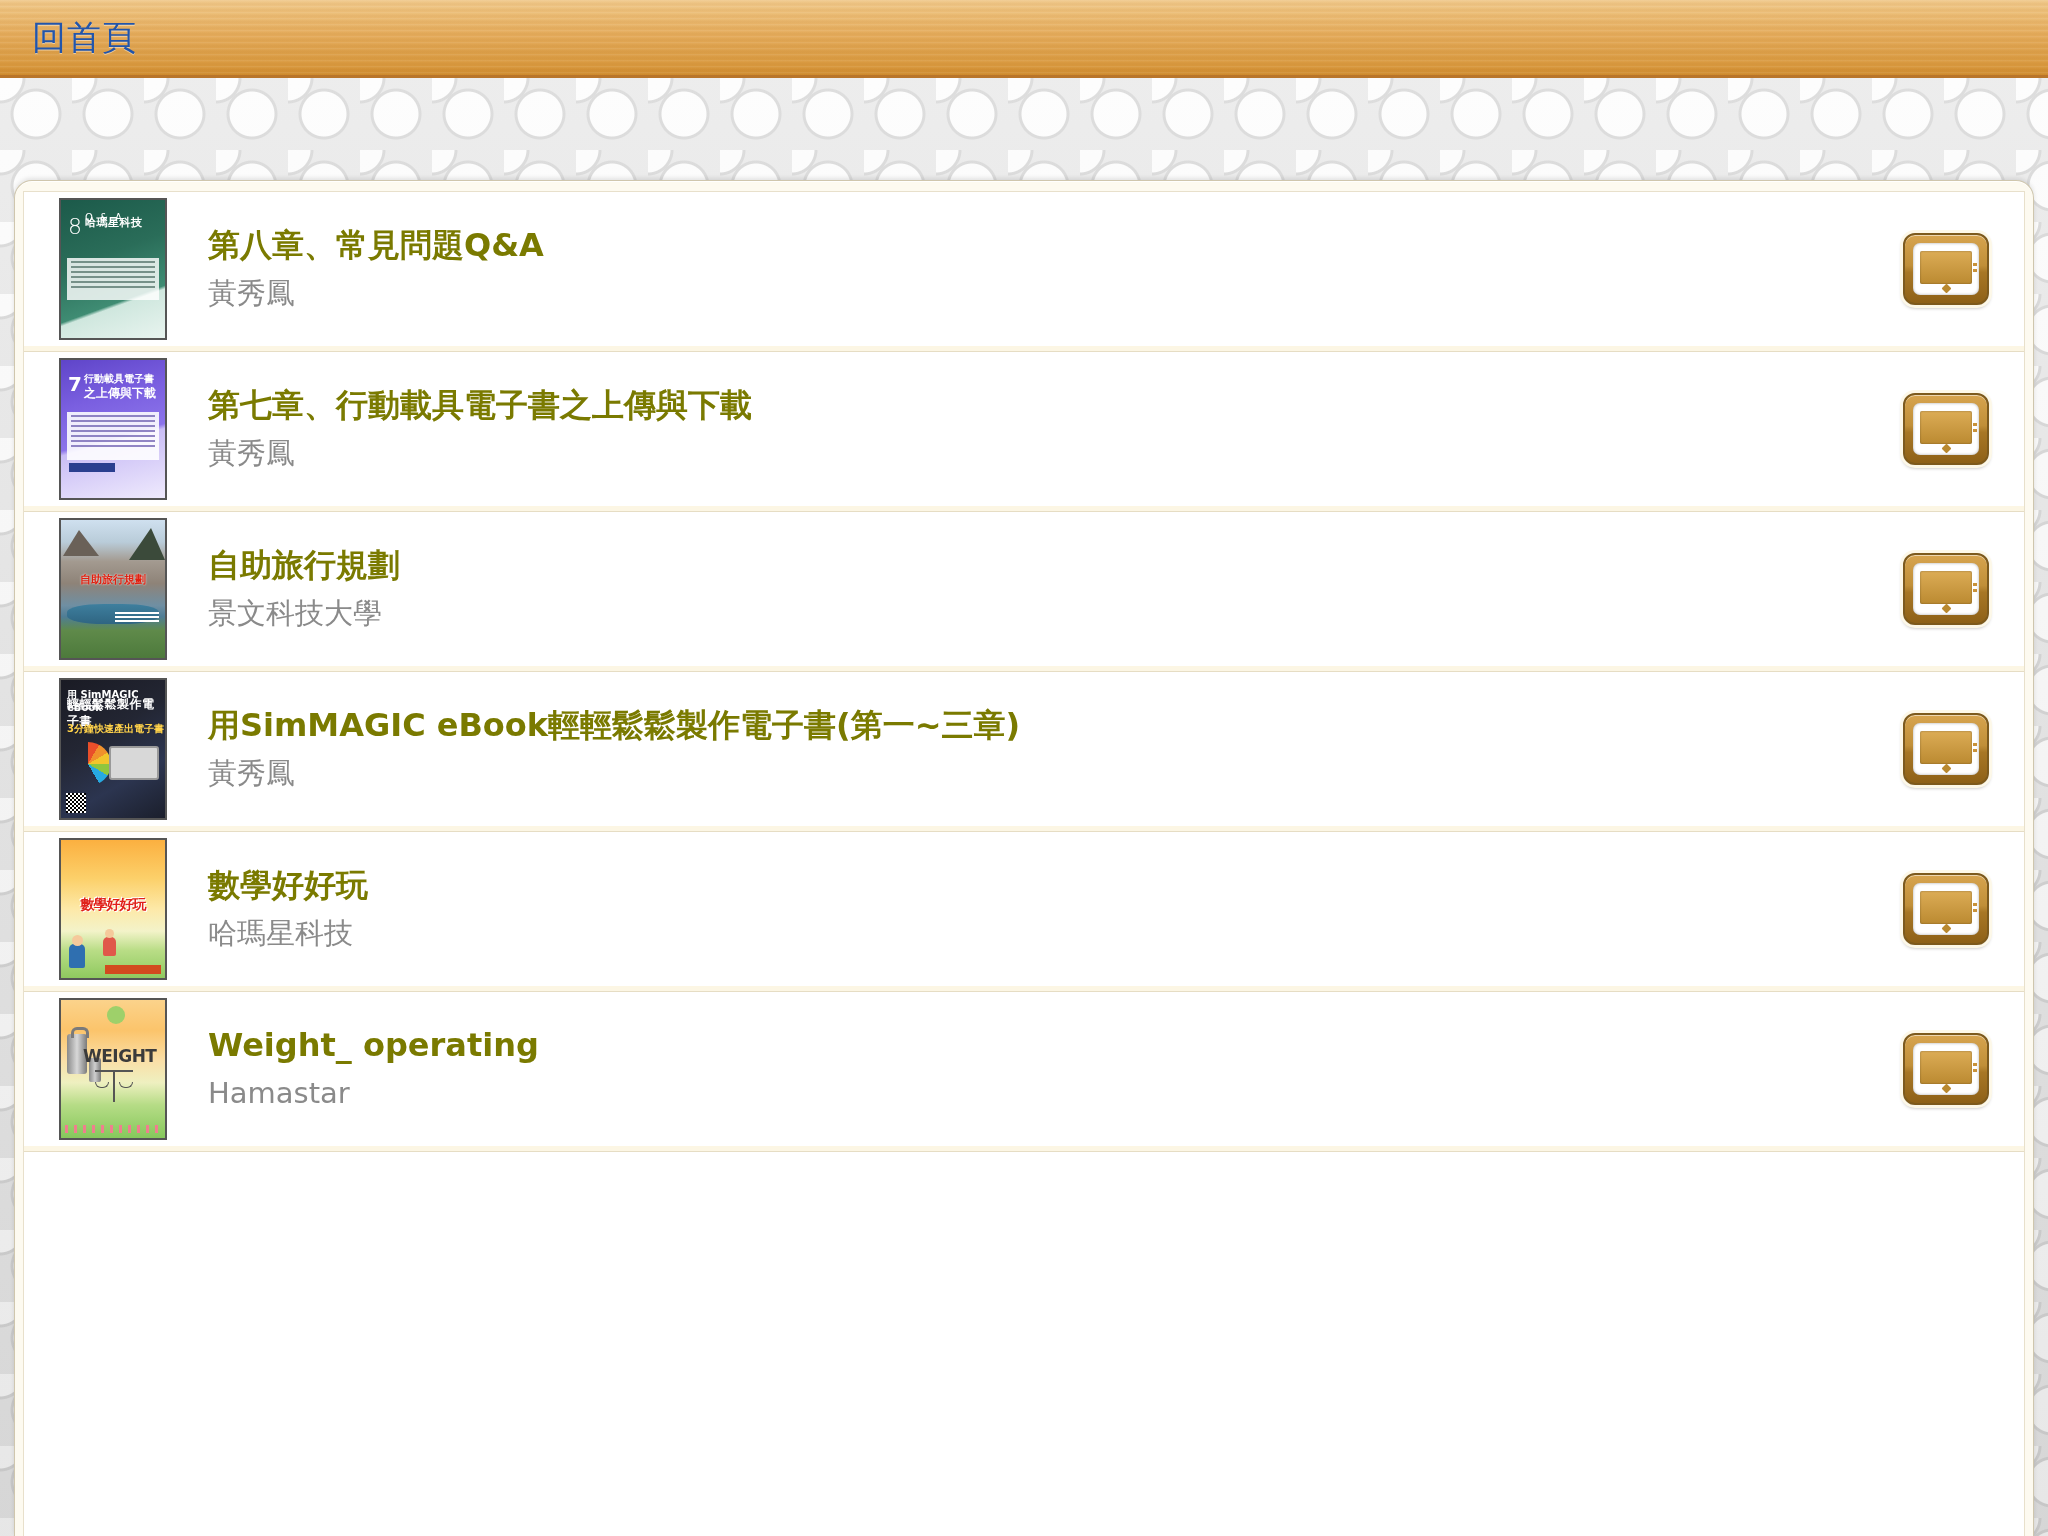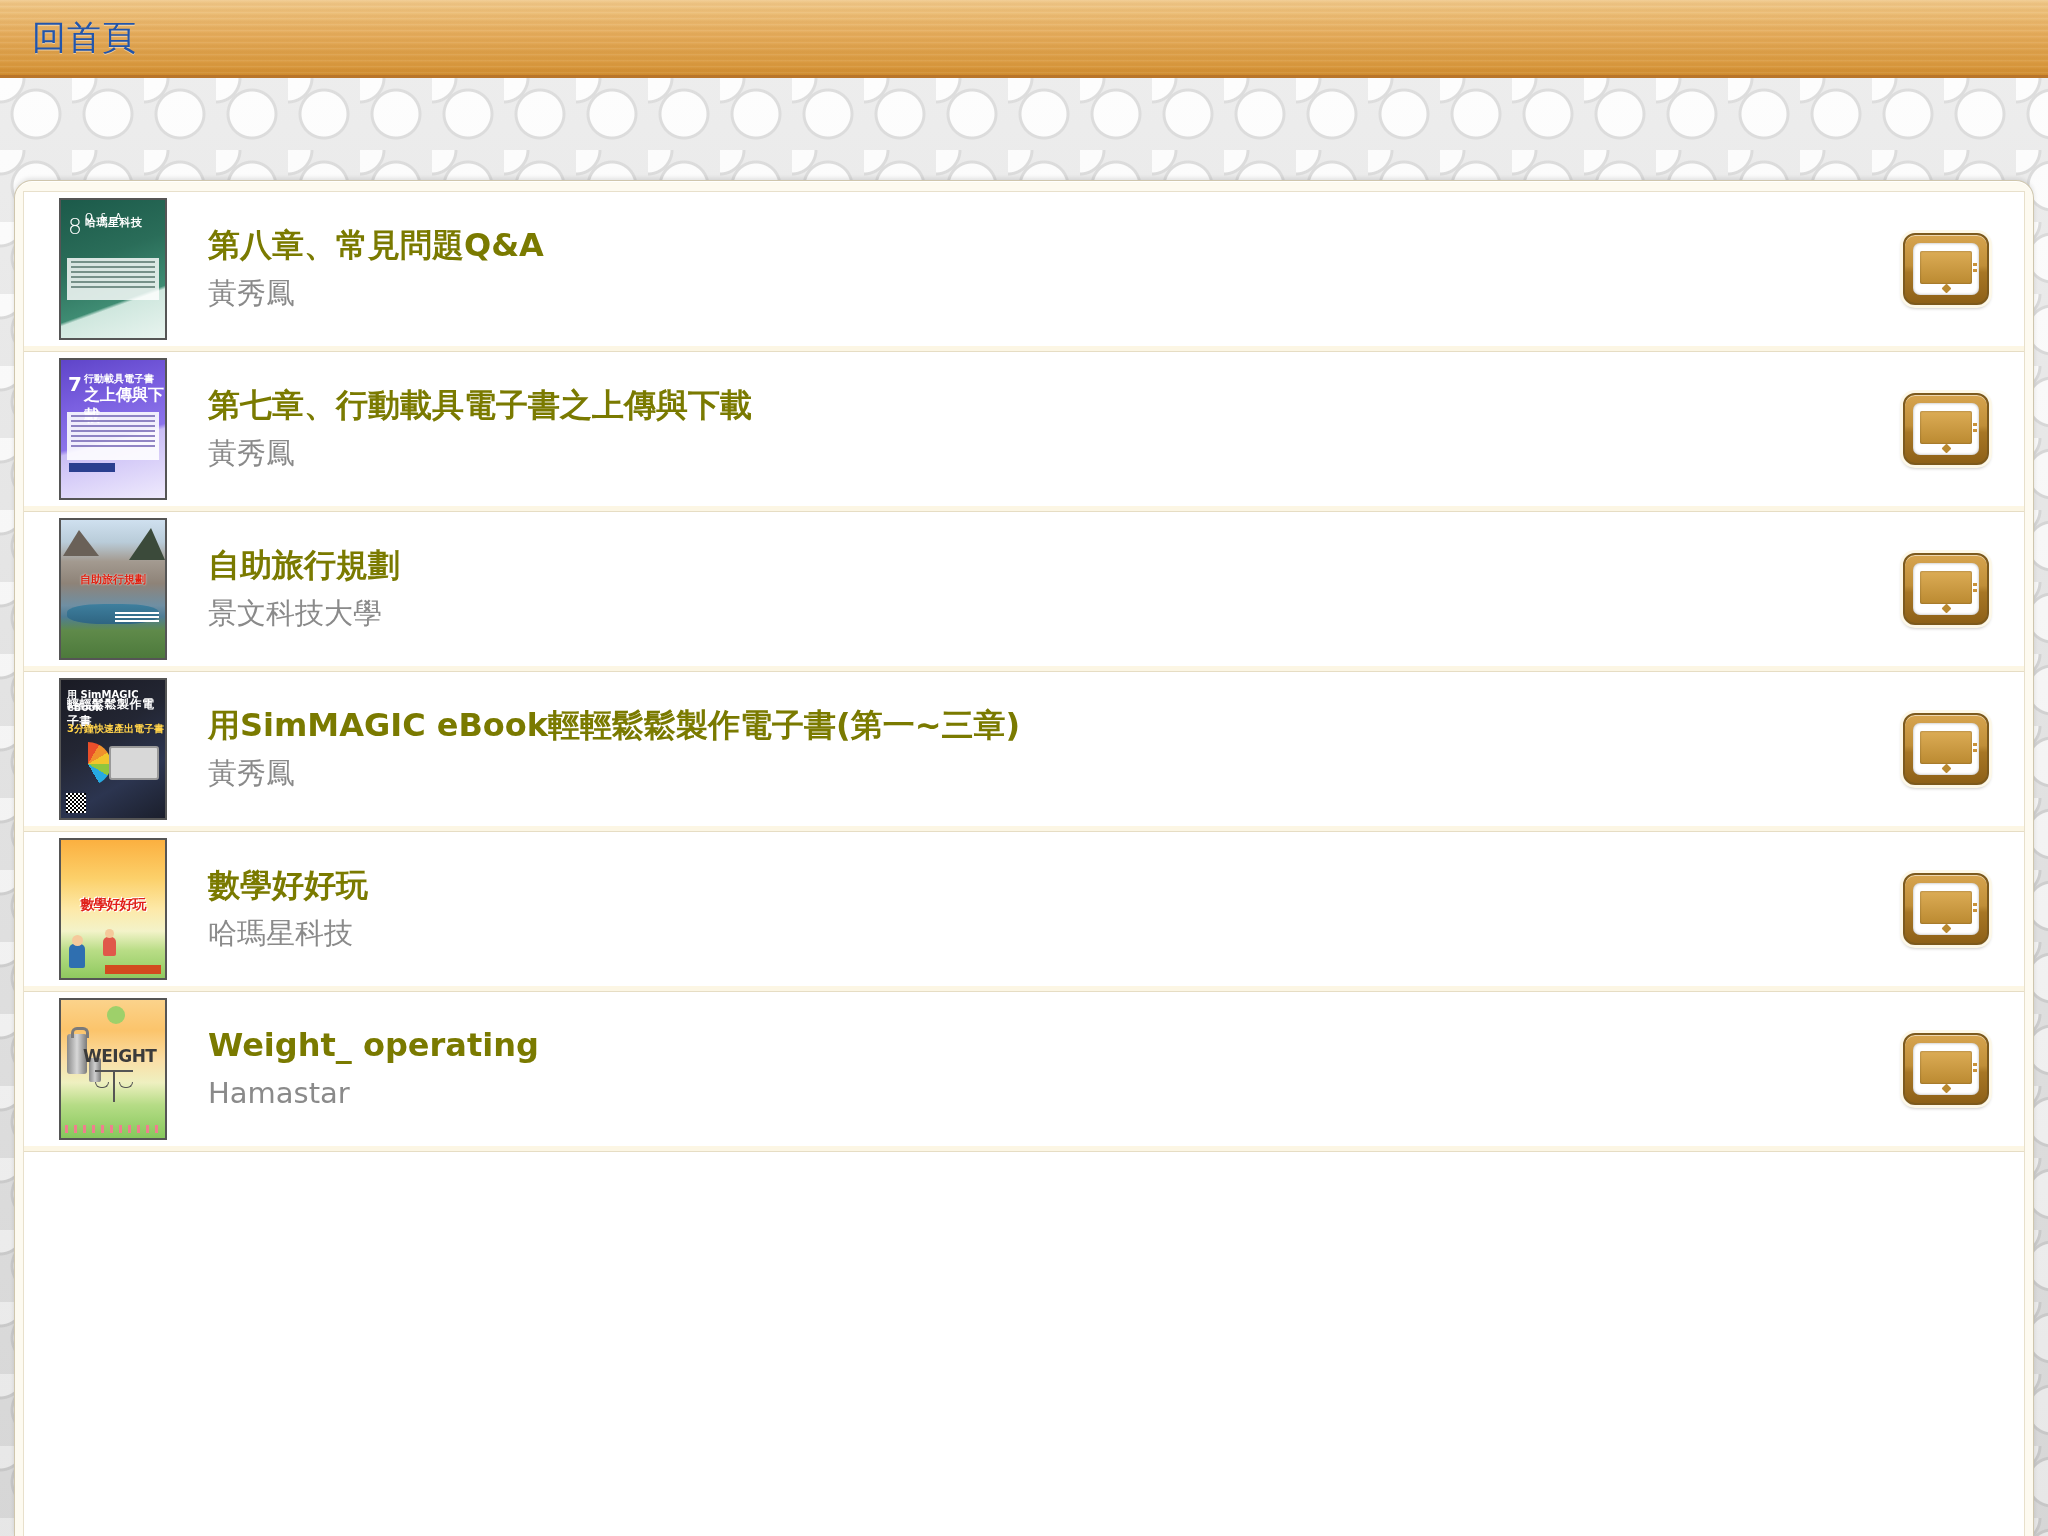--- a/index.html
+++ b/index.html
@@ -162,21 +162,21 @@
   .cov-qa .big { position:absolute; left:7px; top:14px; font-size:22px; color:#fff; font-weight:300; }
   .cov-qa .t1  { position:absolute; left:24px; top:15px; font-size:11px; color:#fff; font-weight:bold; letter-spacing:0.5px;}
   .cov-qa .t2  { position:absolute; left:24px; top:12px; font-size:10px; color:#fff; letter-spacing:2px;}
   .cov-qa .body{ position:absolute; left:6px; right:6px; top:58px; height:42px; background:rgba(255,255,255,0.82);}
   .cov-qa .body i { display:block; height:2px; margin:3px 4px; background:#5c7b72; opacity:.8; }
 
   
   .cov-pur { background: linear-gradient(165deg,#5f45c9 0%,#7a5fe0 30%,#8b73ea 55%,#c9bdf5 58%,#efeafd 100%); }
   .cov-pur .big { position:absolute; left:7px; top:12px; font-size:20px; color:#fff; font-weight:600; }
   .cov-pur .t1  { position:absolute; left:23px; top:12px; font-size:10px; color:#fff; font-weight:bold;}
-  .cov-pur .t2  { position:absolute; left:23px; top:25px; font-size:16px; color:#fff; font-weight:bold;}
+  .cov-pur .t2  { position:absolute; left:23px; top:25px; font-size:12px; color:#fff; font-weight:bold;}
   .cov-pur .body{ position:absolute; left:6px; right:6px; top:52px; height:48px; background:rgba(255,255,255,0.88);}
   .cov-pur .body i { display:block; height:2px; margin:3px 4px; background:#6d5fb0; opacity:.75; }
   .cov-pur .badge { position:absolute; left:8px; bottom:26px; width:46px; height:9px; background:#2a3f8f; }
 
   
   .cov-mt  { background: linear-gradient(to bottom,#cfe0ef 0%,#b9ccd9 16%,#a39a90 30%,#8e8378 46%,#6f8fa3 62%,#4f7d95 70%,#5f8a4a 80%,#4d7a3c 100%); }
   .cov-mt .peak1 { position:absolute; left:2px; top:10px; width:0;height:0; border-left:16px solid transparent; border-right:20px solid transparent; border-bottom:26px solid #6a6158;}
   .cov-mt .peak2 { position:absolute; right:0px; top:8px; width:0;height:0; border-left:22px solid transparent; border-right:14px solid transparent; border-bottom:32px solid #3b4a3a;}
   .cov-mt .lake  { position:absolute; left:6px; right:6px; top:84px; height:20px; background:linear-gradient(to bottom,#3e7f9e,#2f6582); border-radius:40%; }
   .cov-mt .ttl   { position:absolute; left:0; right:0; top:52px; text-align:center; font-size:11px; font-weight:bold; color:#e02010; text-shadow:0 0 2px #fff; }

